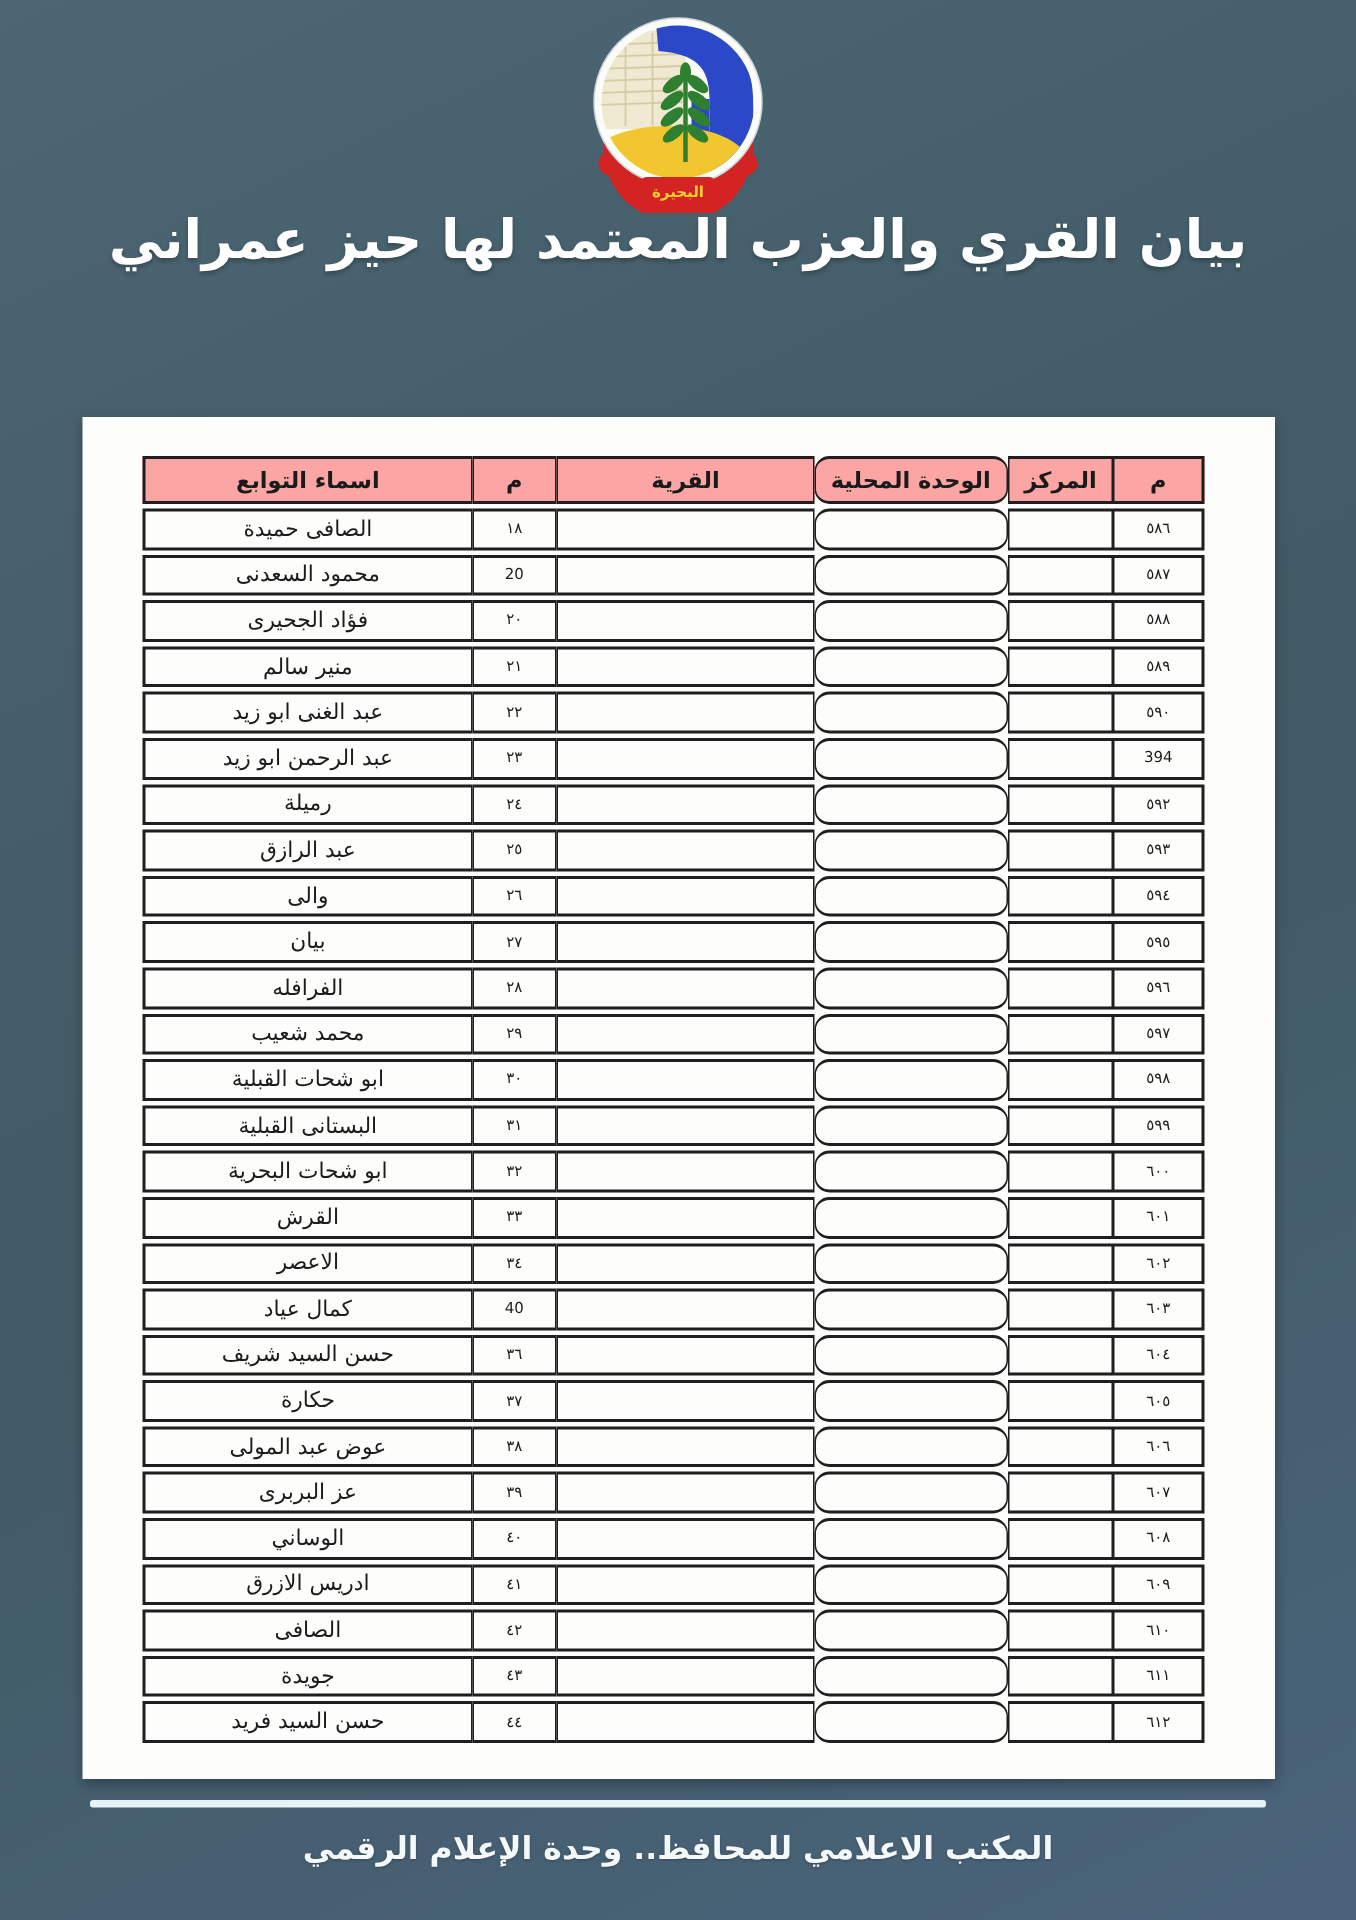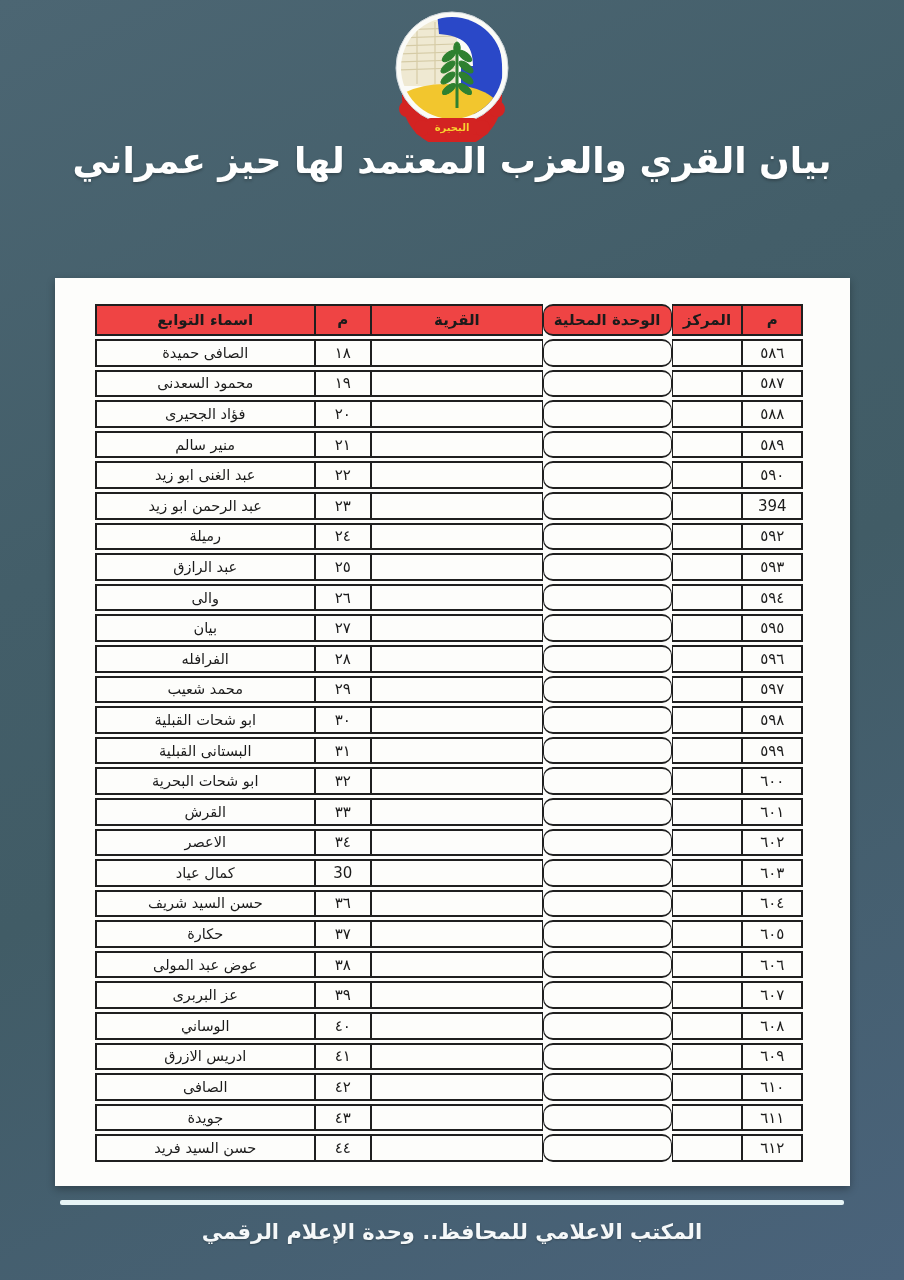--- a/index.html
+++ b/index.html
@@ -37,31 +37,31 @@
     color:#1b1b1b;
   }
   table.doc th,table.doc td{
     border:1px solid #1f1f1f;
     border-top-width:2px;border-bottom-width:2px;
     padding:0 4px;overflow:hidden;white-space:nowrap;
   }
   table.doc th:first-child,table.doc td:first-child{border-right-width:2px;}
   table.doc th:last-child,table.doc td:last-child{border-left-width:2px;}
   table.doc th{
-    background:#ef4444;font-weight:bold;font-size:15px;height:28px;text-align:center;margin-left:44px;
+    background:#fca5a5;font-weight:bold;font-size:15px;height:28px;text-align:center;margin-left:44px;
   }
   table.doc td{height:23.6px;font-size:14px;text-align:center;}
   
   table.doc th:nth-child(1),table.doc td:nth-child(1){width:7.0%;}
   table.doc th:nth-child(2),table.doc td:nth-child(2){width:8.6%;}
   table.doc th:nth-child(3),table.doc td:nth-child(3){width:16.8%;border-radius:10px;}
   table.doc th:nth-child(4),table.doc td:nth-child(4){width:22.8%;}
   table.doc th:nth-child(5),table.doc td:nth-child(5){width:6.6%;}
   table.doc td.c-name{font-size:14.5px;}
-  table.doc td.c-no,table.doc td.c-seq{font-size:15px;font-weight:500;}
+  table.doc td.c-no,table.doc td.c-seq{font-size:10px;font-weight:500;}
 
   
   .divider{
     position:absolute;left:60px;top:1200px;width:784px;height:5px;
     background:#e7f4f6;border-radius:2px;
   }
   .footer-text{
     position:absolute;top:1220px;left:0;width:100%;text-align:center;
     color:#f5f8f9;font-size:21px;font-weight:bold;
     text-shadow:0 1px 2px rgba(0,0,0,.25);
@@ -150,21 +150,21 @@
             <td class="c-unit"></td>
             <td class="c-village"></td>
             <td class="c-seq">١٨</td>
             <td class="c-name">الصافى حميدة</td>
           </tr>
           <tr>
             <td class="c-no">٥٨٧</td>
             <td class="c-markaz"></td>
             <td class="c-unit"></td>
             <td class="c-village"></td>
-            <td class="c-seq">١٩</td>
+            <td class="c-seq">20</td>
             <td class="c-name">محمود السعدنى</td>
           </tr>
           <tr>
             <td class="c-no">٥٨٨</td>
             <td class="c-markaz"></td>
             <td class="c-unit"></td>
             <td class="c-village"></td>
             <td class="c-seq">٢٠</td>
             <td class="c-name">فؤاد الجحيرى</td>
           </tr>
@@ -278,21 +278,21 @@
             <td class="c-unit"></td>
             <td class="c-village"></td>
             <td class="c-seq">٣٤</td>
             <td class="c-name">الاعصر</td>
           </tr>
           <tr>
             <td class="c-no">٦٠٣</td>
             <td class="c-markaz"></td>
             <td class="c-unit"></td>
             <td class="c-village"></td>
-            <td class="c-seq">30</td>
+            <td class="c-seq">40</td>
             <td class="c-name">كمال عياد</td>
           </tr>
           <tr>
             <td class="c-no">٦٠٤</td>
             <td class="c-markaz"></td>
             <td class="c-unit"></td>
             <td class="c-village"></td>
             <td class="c-seq">٣٦</td>
             <td class="c-name">حسن السيد شريف</td>
           </tr>

